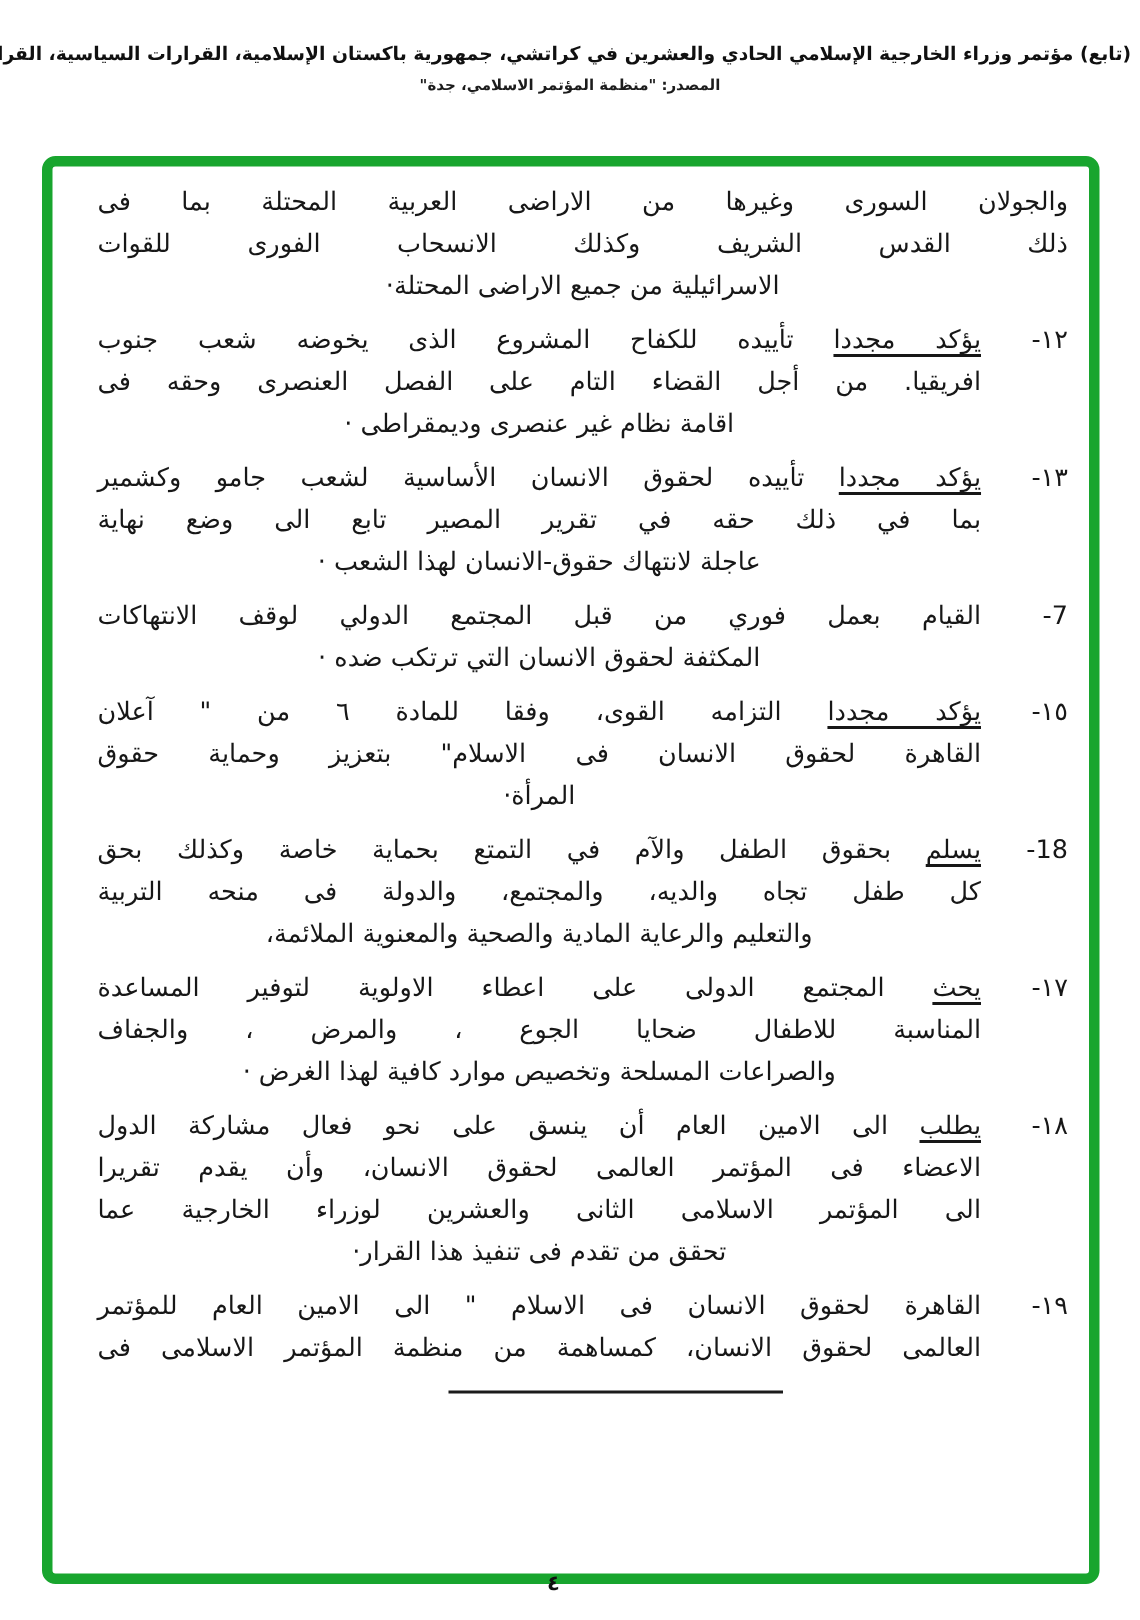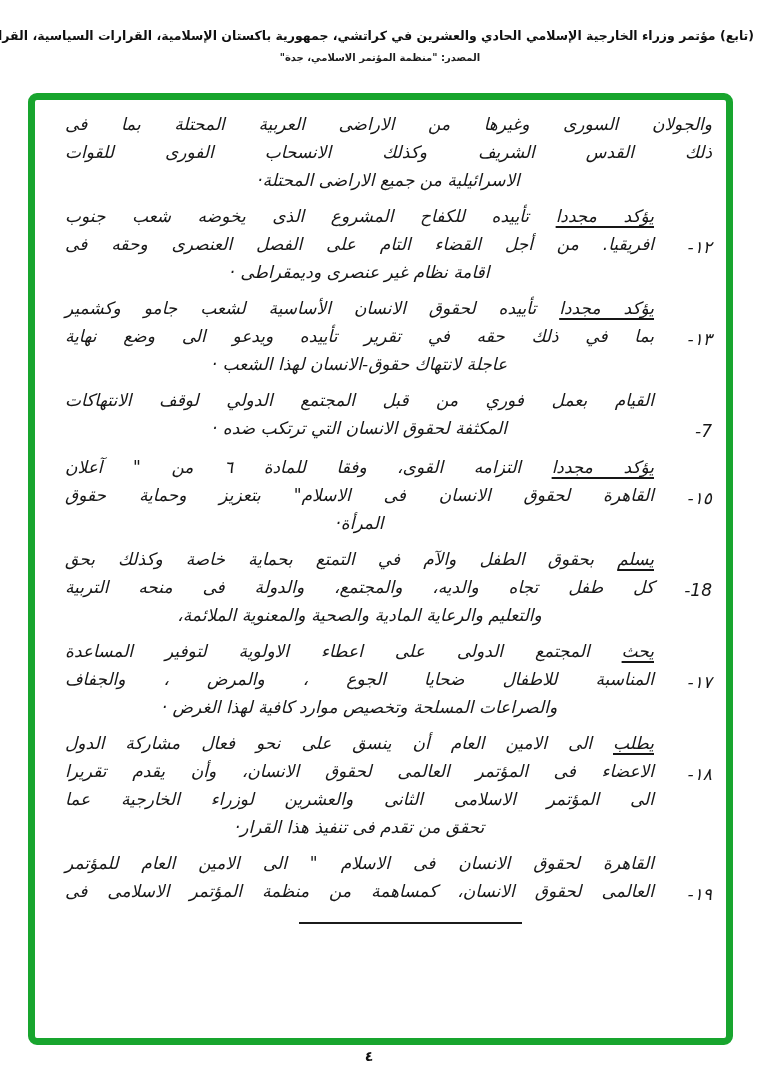--- a/index.html
+++ b/index.html
@@ -18,35 +18,34 @@
     font-size:12.5px;font-weight:bold;color:#101010;
     white-space:nowrap;
   }
   .hdr2{
     position:absolute;top:52px;left:0;right:0;
     direction:rtl;text-align:center;
     font-size:10px;font-weight:bold;color:#1c1c1c;
   }
   
   .frame{
-    position:absolute;left:28px;top:93px;
+    position:absolute;left:28px;top:104px;
     width:705px;height:952px;box-sizing:border-box;
     border:7px solid #18a52e;border-radius:9px;
     background:#ffffff;
-    font-style:italic;
   }
   .content{
     direction:rtl;
     padding:10px 14px 0 30px;
     font-size:17px;line-height:28px;
     color:#171717;
   }
   .para{margin-top:0;}
   .item{display:flex;margin-top:8px;}
-  .num{flex:none;width:58px;margin-top:31px;}
+  .num{flex:none;width:58px;}
   .body{flex:1;min-width:0;}
   .ln{text-align:justify;text-align-last:justify;}
   .ln.cen{text-align-last:center;}
   .u{text-decoration:underline;text-underline-offset:4px;text-decoration-thickness:1.5px;}
   .end-rule{
     width:223px;height:0;
     border-top:2px solid #1b1b1b;
     margin:14px 204px 0 auto;
   }
   .pagenum{
@@ -72,21 +71,21 @@
         <div class="body">
           <div class="ln"><span class="u">يؤكد مجددا</span> تأييده للكفاح المشروع الذى يخوضه شعب جنوب</div>
           <div class="ln">افريقيا. من أجل القضاء التام على الفصل العنصرى وحقه فى</div>
           <div class="ln cen">اقامة نظام غير عنصرى وديمقراطى ·</div>
         </div>
       </div>
       <div class="item">
         <div class="num">١٣-</div>
         <div class="body">
           <div class="ln"><span class="u">يؤكد مجددا</span> تأييده لحقوق الانسان الأساسية لشعب جامو وكشمير</div>
-          <div class="ln">بما في ذلك حقه في تقرير تأييده ويدعو الى وضع نهاية</div>
+          <div class="ln">بما في ذلك حقه في تقرير المصير تابع الى وضع نهاية</div>
           <div class="ln cen">عاجلة لانتهاك حقوق-الانسان لهذا الشعب ·</div>
         </div>
       </div>
       <div class="item">
         <div class="num">7-</div>
         <div class="body">
           <div class="ln">القيام بعمل فوري من قبل المجتمع الدولي لوقف الانتهاكات</div>
           <div class="ln cen">المكثفة لحقوق الانسان التي ترتكب ضده ·</div>
         </div>
       </div>

